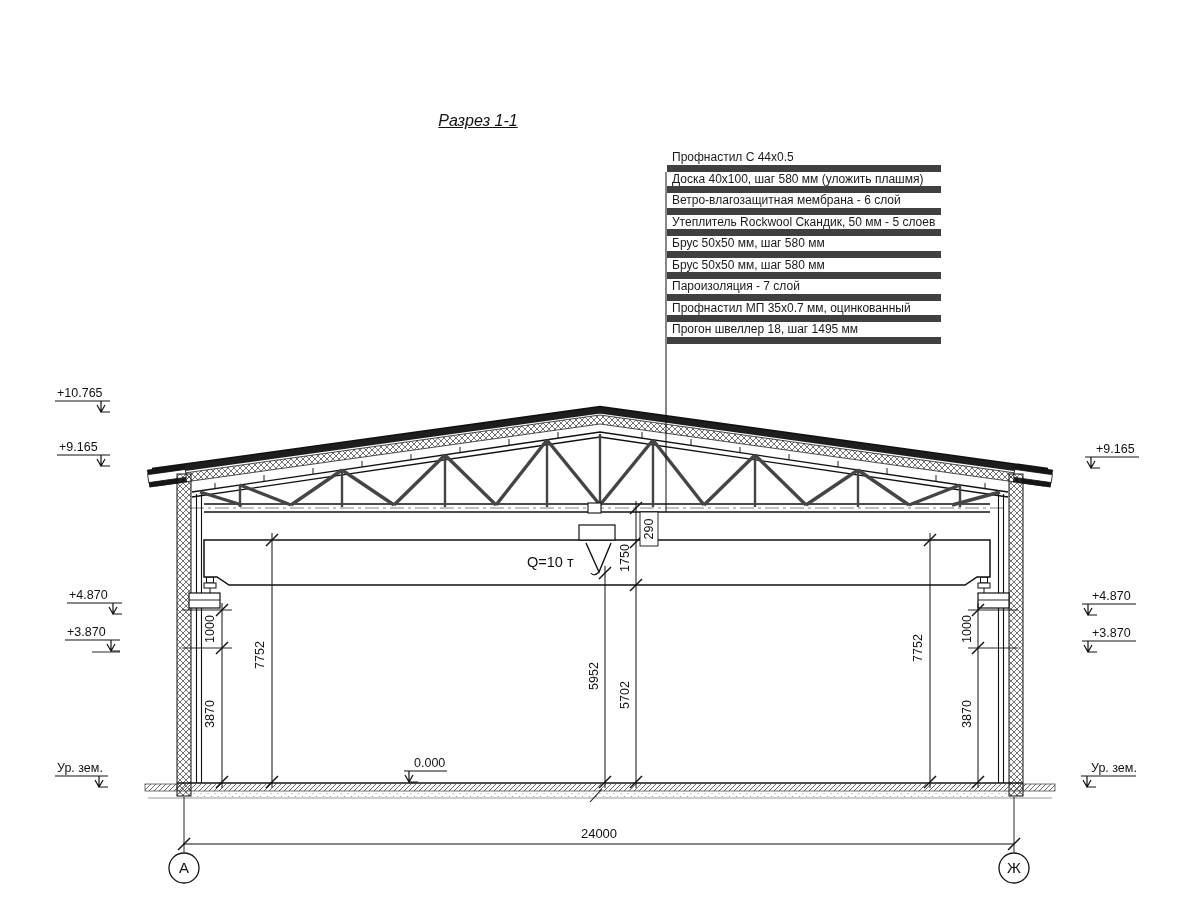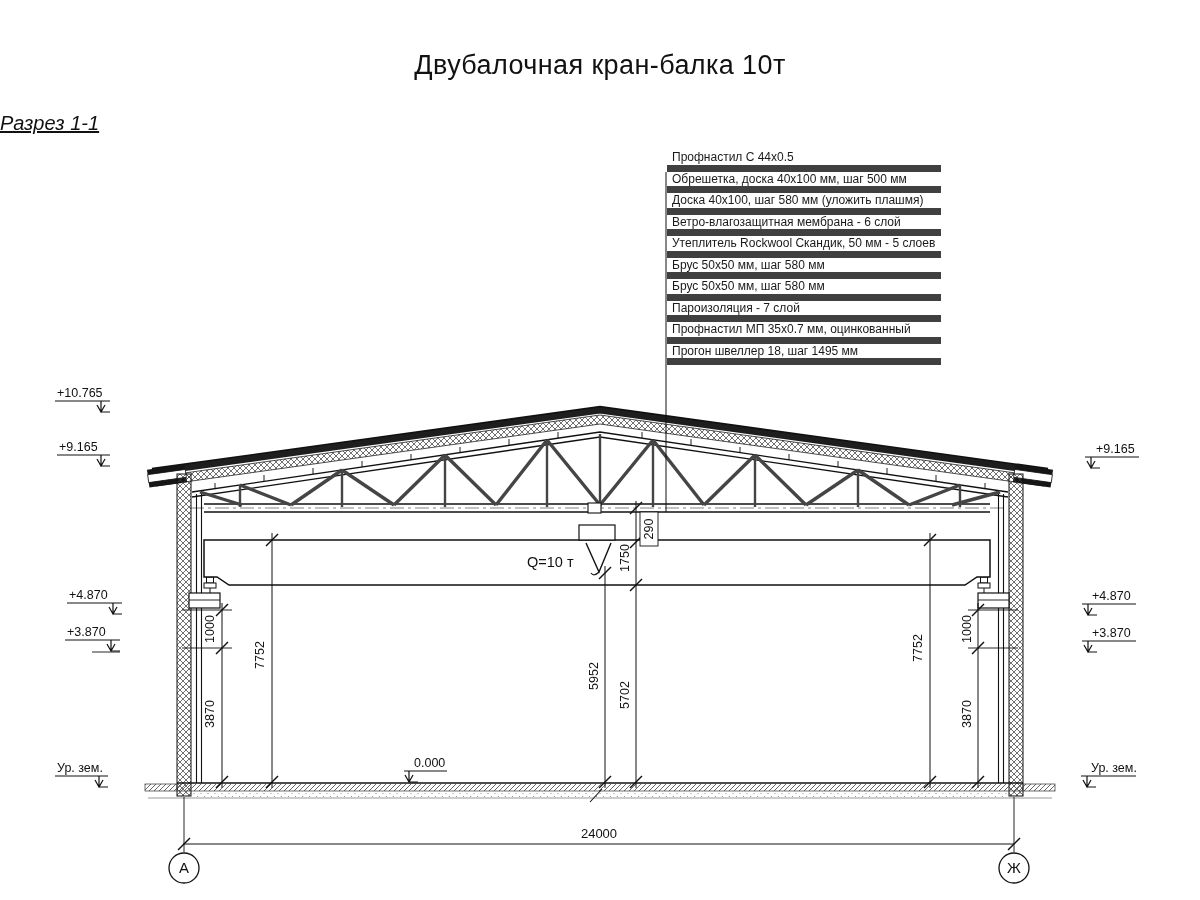--- a/index.html
+++ b/index.html
@@ -1,41 +1,39 @@
 <!DOCTYPE html>
 <html><head>
 <meta charset="utf-8">
 <style>
   html,body{margin:0;padding:0;background:#fff;}
   .canvas{position:relative;width:1200px;height:900px;background:#fff;overflow:hidden;
           font-family:"Liberation Sans",sans-serif;color:#1a1a1a;}
   .title{position:absolute;left:0;top:50px;width:1200px;text-align:center;
          font-size:27px;letter-spacing:.4px;color:#111;}
-  .subtitle{position:absolute;left:0;top:112px;width:956px;text-align:left;
-            font-size:20px;font-style:italic;text-decoration:underline;color:#111;}
+  .subtitle{position:absolute;left:0;top:112px;width:956px;text-align:center;
+            font-size:16px;font-style:italic;text-decoration:underline;color:#111;}
   .callout{position:absolute;left:667px;top:150px;width:274px;}
   .callout .row{height:21.5px;border-bottom:7px solid #404040;display:flex;align-items:center;
                 padding-left:5px;font-size:12px;white-space:nowrap;box-sizing:border-box;}
   svg{position:absolute;left:0;top:0;font-family:"Liberation Sans",sans-serif;}
   .dim{font-size:12.5px;fill:#111;}
   .lvl{font-size:12.5px;fill:#111;}
   .qlbl{font-size:14.5px;fill:#111;}
   .axis{font-size:15px;fill:#111;}
 </style>
 </head>
 <body>
 
 <div class="canvas">
 
-  <div class="title">Двубалочная кран-балка 10т</div>
   <div class="subtitle">Разрез 1-1</div>
 
   <div class="callout">
     <div class="row">Профнастил С 44х0.5</div>
-    <div class="row">Обрешетка, доска 40х100 мм, шаг 500 мм</div>
     <div class="row">Доска 40х100, шаг 580 мм (уложить плашмя)</div>
     <div class="row">Ветро-влагозащитная мембрана - 6 слой</div>
     <div class="row">Утеплитель Rockwool Скандик, 50 мм - 5 слоев</div>
     <div class="row">Брус 50х50 мм, шаг 580 мм</div>
     <div class="row">Брус 50х50 мм, шаг 580 мм</div>
     <div class="row">Пароизоляция - 7 слой</div>
     <div class="row">Профнастил МП 35х0.7 мм, оцинкованный</div>
     <div class="row">Прогон швеллер 18, шаг 1495 мм</div>
   </div>
 

